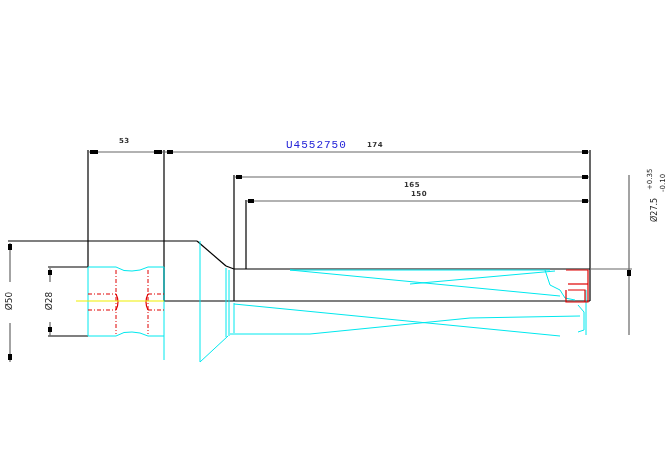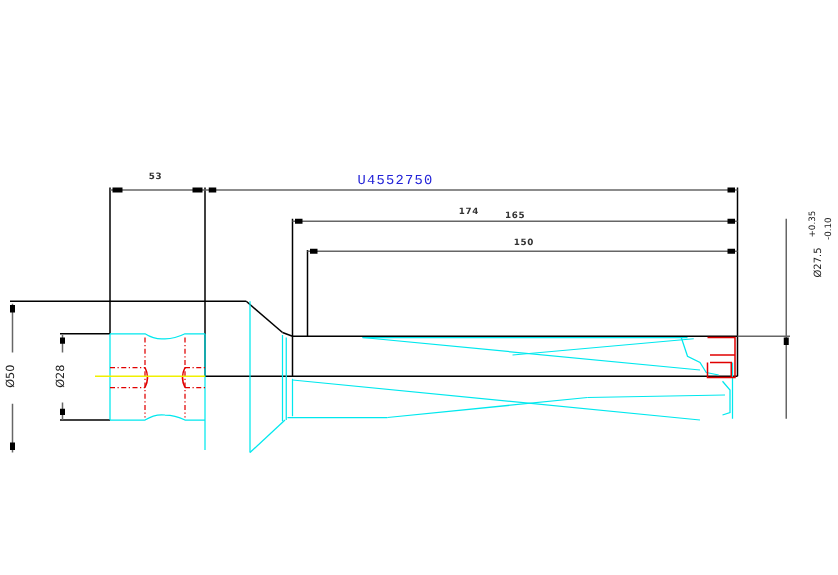--- a/index.html
+++ b/index.html
@@ -95,22 +95,22 @@
     <path d="M568 284 L588 284"></path>
     <path d="M568 290 L585 290 L585 302"></path>
   </g>
 
   <line x1="76" y1="301" x2="164" y2="301" stroke="#f0f000" stroke-width="1.2"></line>
 </svg>
 
 <div class="title">U4552750</div>
 
 <div class="dim-label" style="left:119px; top:137px;">53</div>
-<div class="dim-label" style="left:367px; top:141px;margin-top:24px;">174</div>
-<div class="dim-label" style="left:404px; top:168px;">165</div>
+<div class="dim-label" style="left:367px; top:141px;">174</div>
+<div class="dim-label" style="left:404px; top:181px;">165</div>
 <div class="dim-label" style="left:411px; top:190px;">150</div>
 
 <div class="vlabel" style="left:-7px; top:296px; width:32px; text-align:center;">Ø50</div>
 <div class="vlabel" style="left:33px; top:296px; width:32px; text-align:center;">Ø28</div>
 
 <div class="tol" style="left:650px; top:222px; font-size:8px;">Ø27.5</div>
 <div class="tol" style="left:646px; top:190px;">+0.35</div>
 <div class="tol" style="left:659px; top:192px;">-0.10</div>
 
 </body></html>

